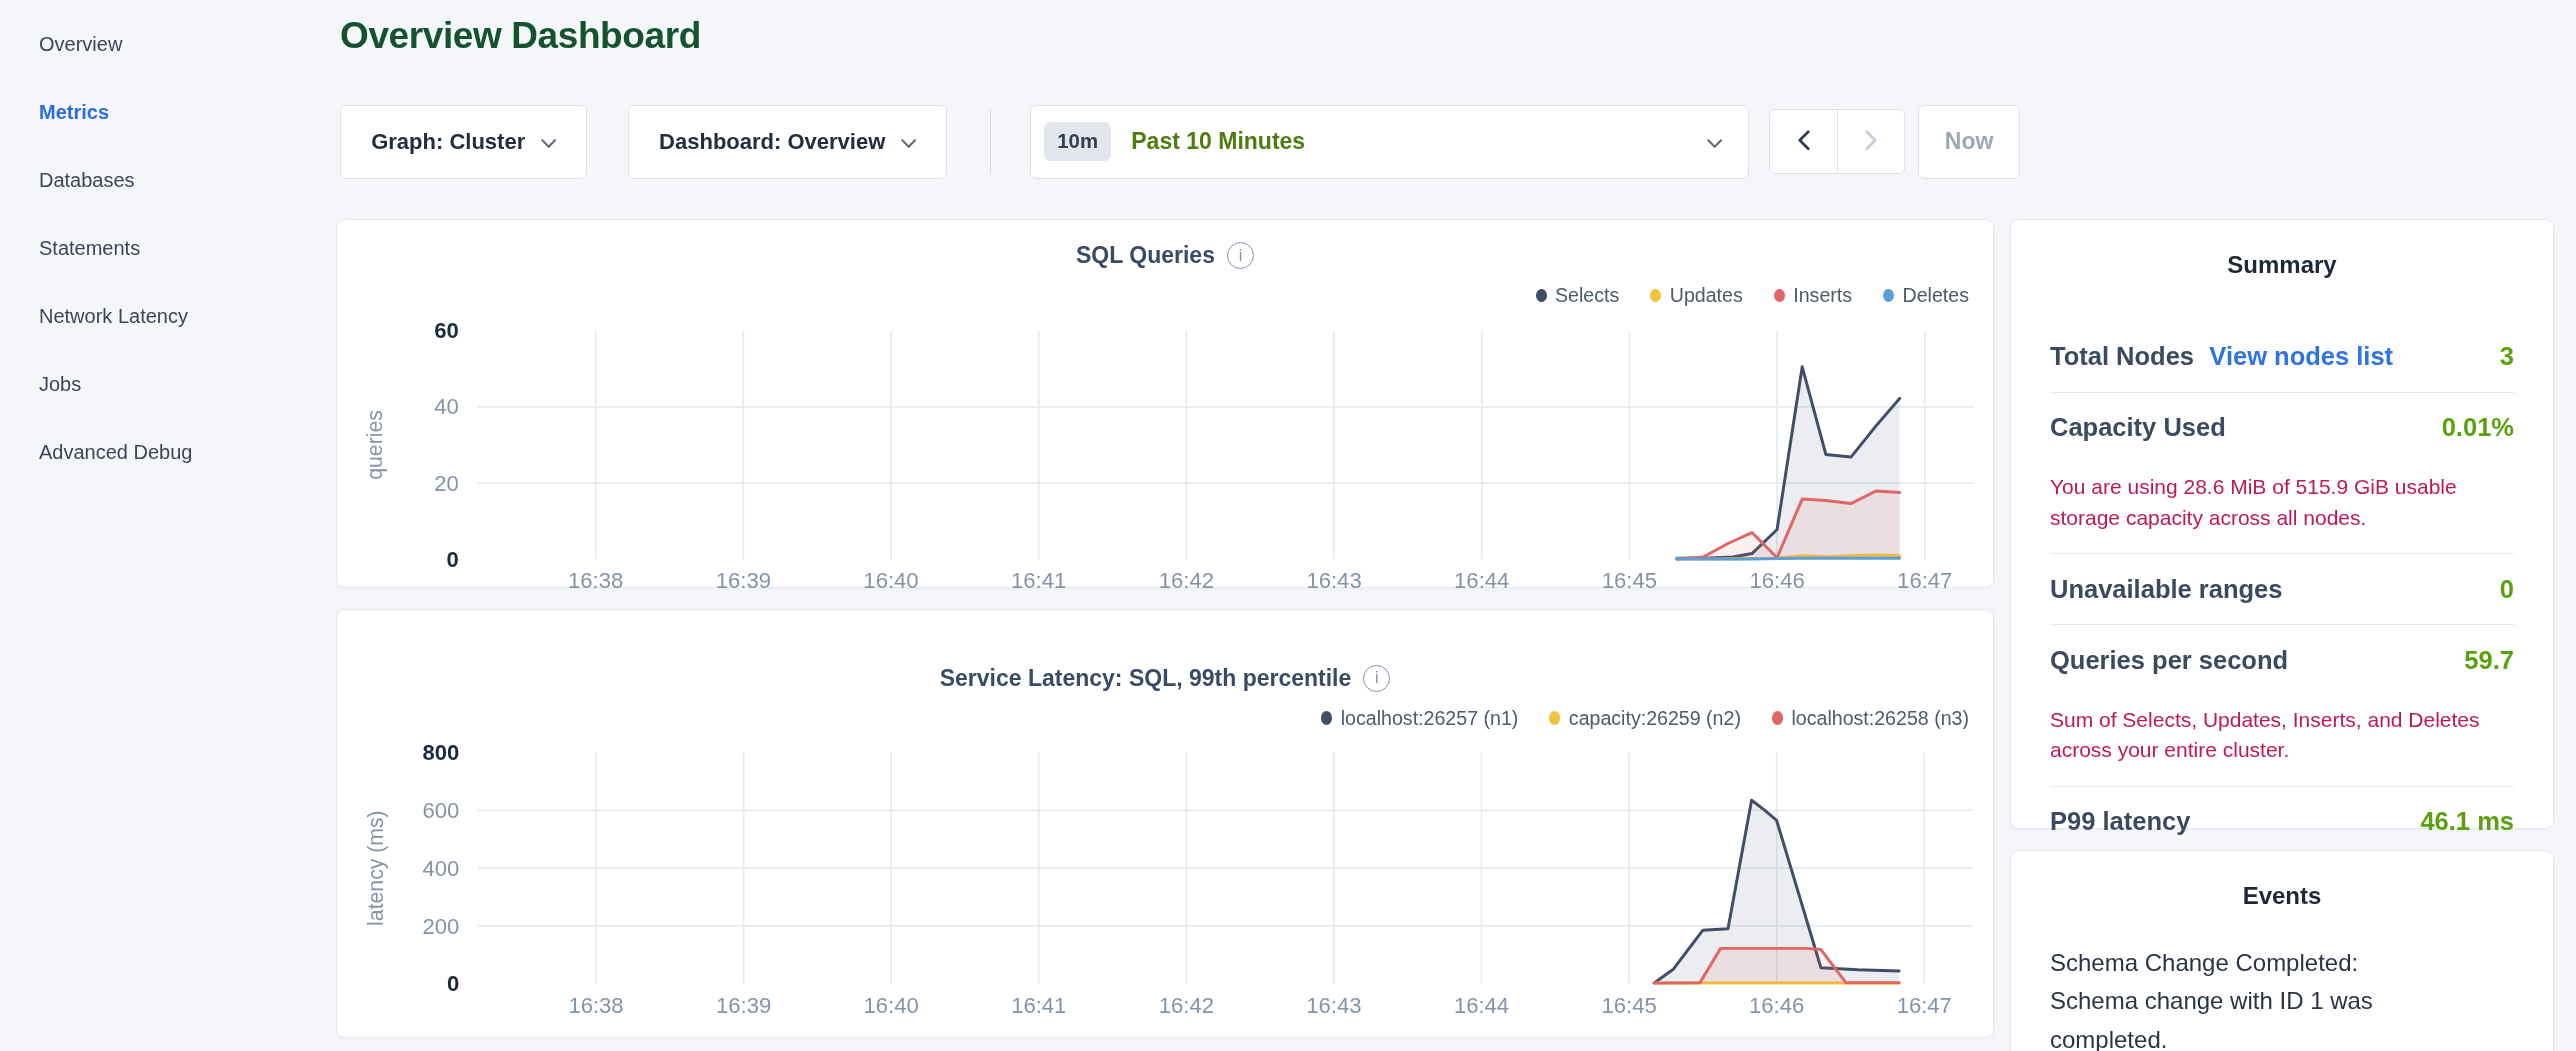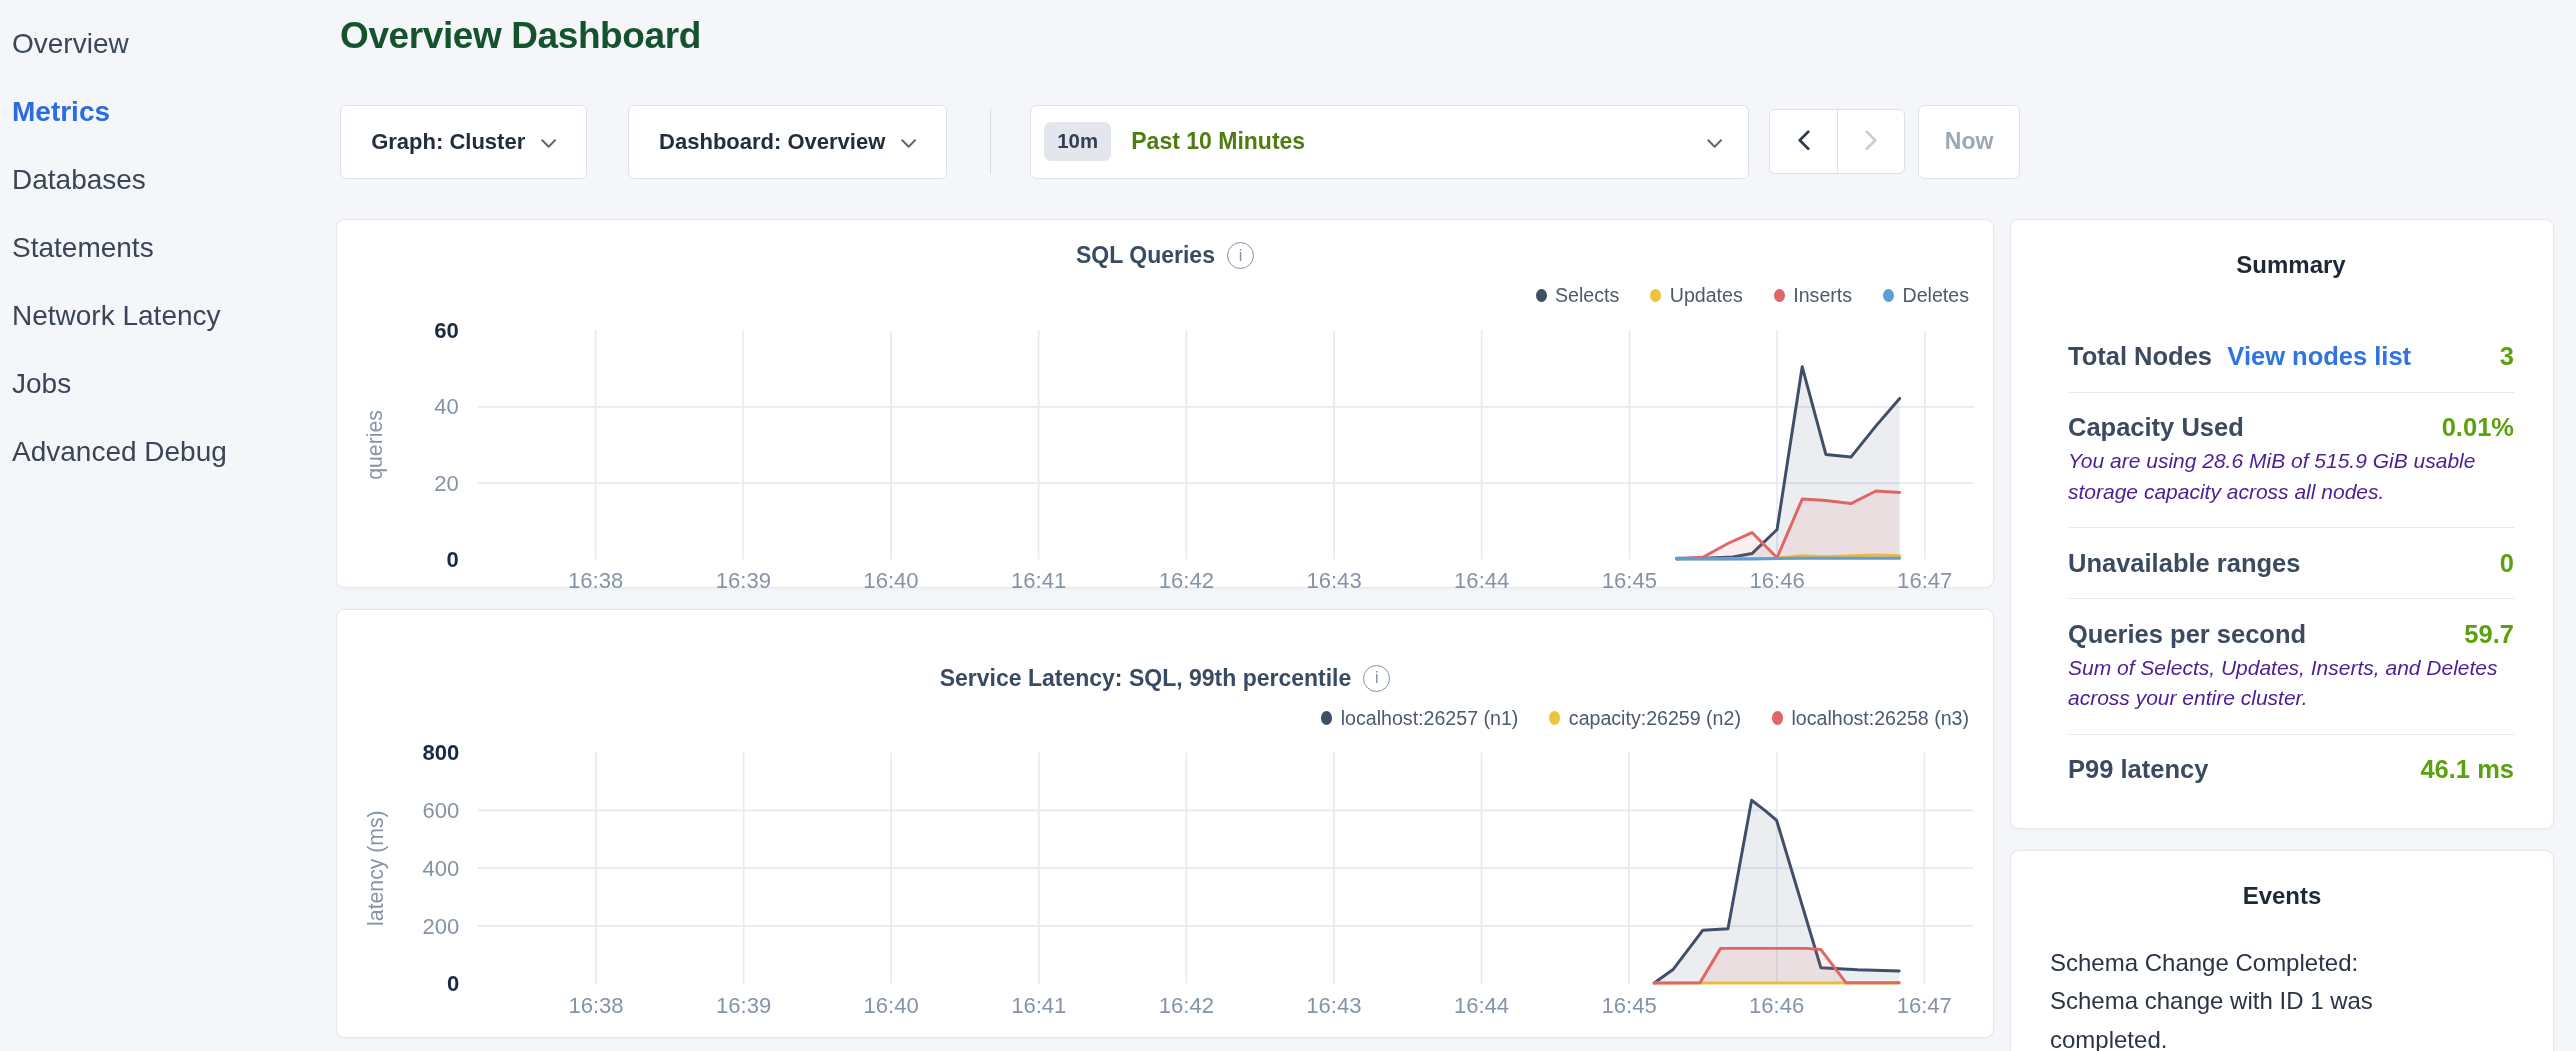--- a/index.html
+++ b/index.html
@@ -1,22 +1,22 @@
 <!DOCTYPE html>
 <html style="font-size:13.6px"><head>
 <meta charset="utf-8">
 <style>
   * { margin:0; padding:0; box-sizing:border-box; }
   html,body { width:2576px; height:1051px; overflow:hidden; }
   body { font-family:"Liberation Sans", sans-serif; background:#F5F6FA; position:relative; color:#3A4657; }
 
   
   .sidebar { position:absolute; left:0; top:10.2px; width:336px; }
-  .nav-item { height:68px; display:flex; align-items:center; padding-left:12px;
-              font-size:28px; color:#3A4657; cursor:pointer; }
+  .nav-item { height:68px; display:flex; align-items:center; padding-left:39px;
+              font-size:20px; color:#3A4657; cursor:pointer; }
   .nav-item.active { font-weight:700; }
 
   
   .page-title { position:absolute; left:340px; top:15.3px; font-size:37px; font-weight:700;
                 color:#14532d; letter-spacing:-0.4px; }
   .toolbar { position:absolute; left:340px; top:109px; height:65px; display:flex; align-items:center; }
   .tb-btn { background:#fff; border:0.9px solid #DCE1E8; border-radius:6px; height:74px;
             display:flex; align-items:center; font-family:inherit; font-size:22px; font-weight:700;
             color:#222E40; cursor:pointer; }
   .dropdown { justify-content:center; gap:15.3px; }
@@ -47,31 +47,31 @@
                display:inline-flex; align-items:center; justify-content:center;
                font-size:16px; color:#8290A6; cursor:pointer; }
   .legend { margin-top:12px; height:22px; display:flex; justify-content:flex-end;
             align-items:center; gap:31px; padding-right:24px; }
   .legend-item { display:flex; align-items:center; gap:8.5px; }
   .legend-swatch { width:11px; height:13.6px; border-radius:50%; }
   .legend-label { font-size:19.6px; color:#4D5A6B; }
   svg.chart { display:block; margin-top:10.2px; }
 
   
-  #summary-card { left:2010px; top:219px; width:544px; height:610px; padding:31px 39px 0 57px; }
+  #summary-card { left:2010px; top:219px; width:544px; height:610px; padding:31px 39px 0 39px; }
   #events-card  { left:2010px; top:850px; width:544px; height:221px; padding:31px 39px 0 39px; }
   .side-title { text-align:center; font-size:24px; font-weight:700; color:#1E2836; }
   .summary-items { margin-top:43px; }
   .s-item { padding:20.4px 0; border-bottom:0.9px solid #E6EAF0; }
   .s-item:last-child { border-bottom:none; }
   .s-row { display:flex; align-items:baseline; }
   .s-label { font-size:25.5px; font-weight:700; color:#3C4A61; }
   .s-link { font-size:25.5px; font-weight:700; margin-left:15.3px; text-decoration:none; cursor:pointer; }
   .s-value { margin-left:auto; font-size:25.5px; font-weight:700; }
-  .s-desc { margin-top:4px; font-size:21px; line-height:1.45; color:#4c1d95; max-width:438px;font-style:italic; }
+  .s-desc { margin-top:30px; font-size:21px; line-height:1.45; color:#be185d; max-width:438px; }
   .event-msg { margin-top:34px; font-size:24px; line-height:1.6; color:#2A3445; max-width:391px; }
 </style>
 </head>
 <body>
 
 <nav class="sidebar">
   <div class="nav-item">Overview</div>
   <div class="nav-item active" style="color: rgb(43, 108, 224);">Metrics</div>
   <div class="nav-item">Databases</div>
   <div class="nav-item">Statements</div>

